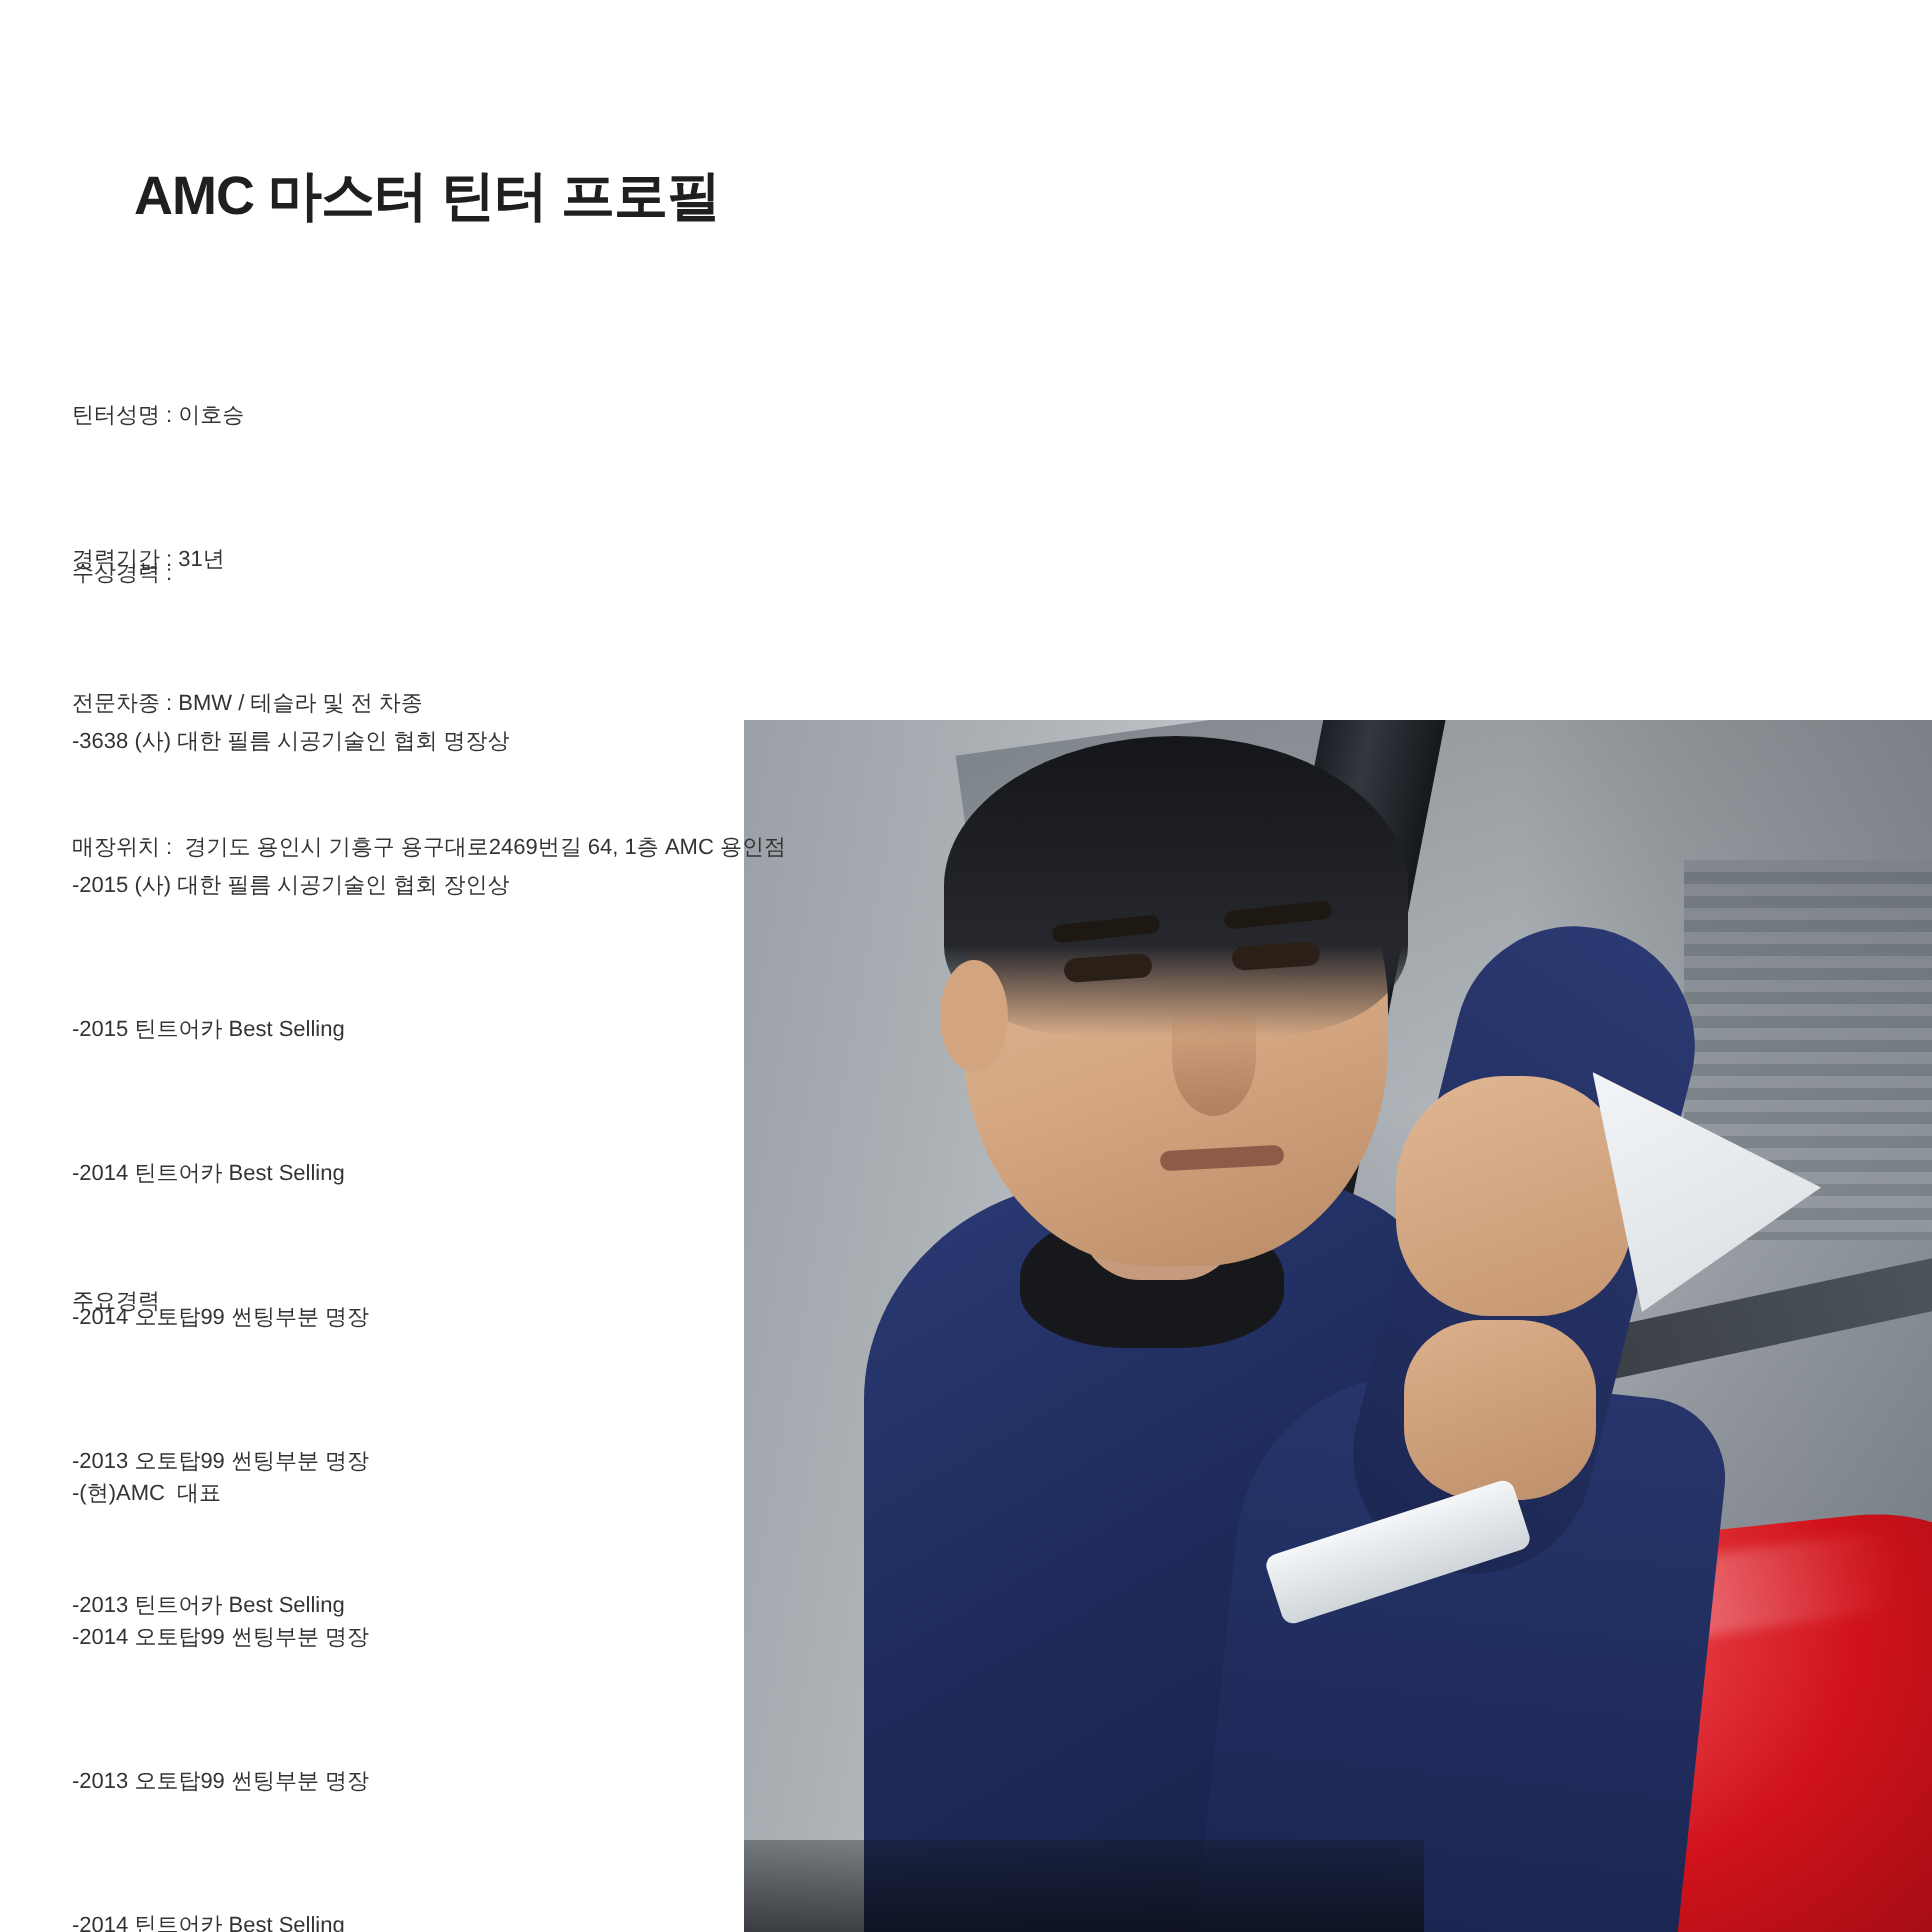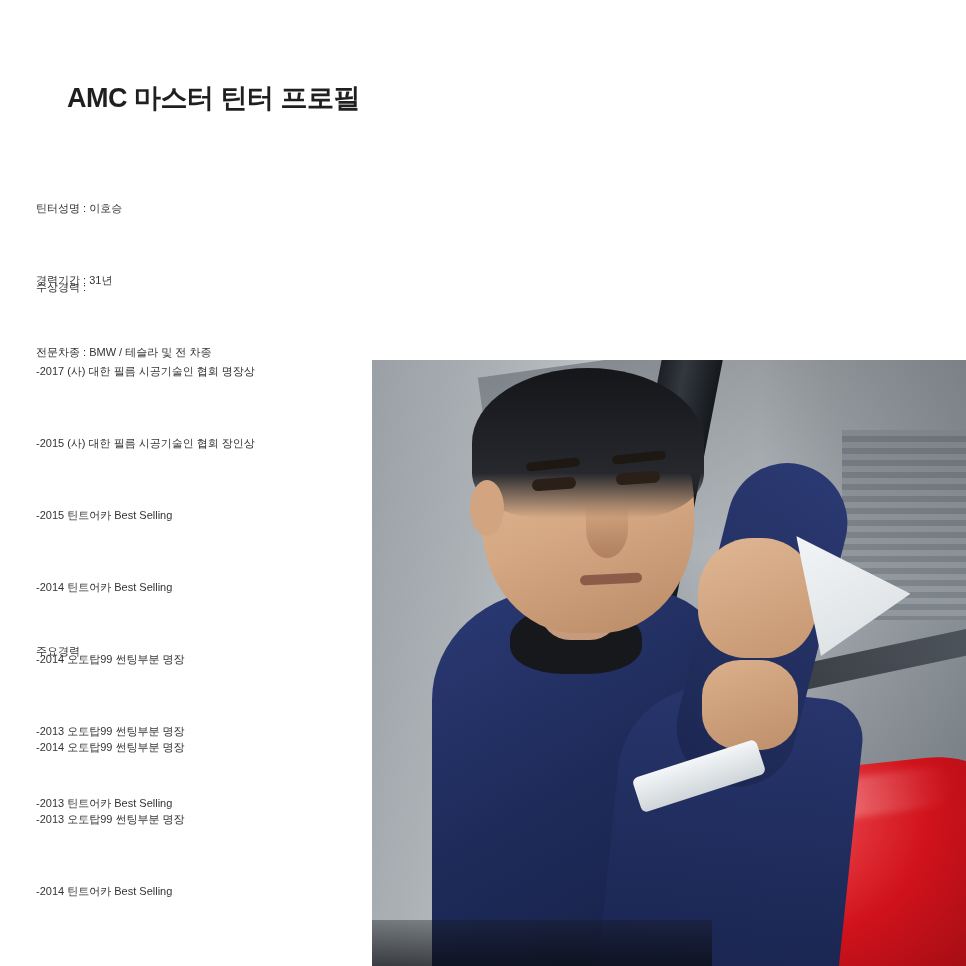--- a/index.html
+++ b/index.html
@@ -280,41 +280,43 @@
 </div>
 
 <div class="doc">
 
   <div class="title">AMC 마스터 틴터 프로필</div>
 
   <div class="block" id="info">
     <span class="line">틴터성명 : 이호승</span>
     <span class="line">경력기간 : 31년</span>
     <span class="line">전문차종 : BMW / 테슬라 및 전 차종</span>
+    <span class="line">매장위치 :  경기도 용인시 기흥구 용구대로2469번길 64, 1층 AMC 용인점</span>
   </div>
 
   <div class="block" id="awards-label">수상경력 :</div>
 
   <div class="block" id="awards">
-    <span class="line">-2017 (사) 대한 필름 시공기술인 협회 명장상</span>
+    <span class="line">-3638 (사) 대한 필름 시공기술인 협회 명장상</span>
     <span class="line">-2015 (사) 대한 필름 시공기술인 협회 장인상</span>
     <span class="line">-2015 틴트어카 Best Selling</span>
     <span class="line">-2014 틴트어카 Best Selling</span>
     <span class="line">-2014 오토탑99 썬팅부분 명장</span>
     <span class="line">-2013 오토탑99 썬팅부분 명장</span>
     <span class="line">-2013 틴트어카 Best Selling</span>
     
     
     
     
   </div>
 
   <div class="block" id="career-label">주요경력</div>
 
   <div class="block" id="career">
+    <span class="line">-(현)AMC  대표</span>
     <span class="line">-2014 오토탑99 썬팅부분 명장</span>
     <span class="line">-2013 오토탑99 썬팅부분 명장</span>
     <span class="line">-2014 틴트어카 Best Selling</span>
     
     
     
     
     
   </div>
 

